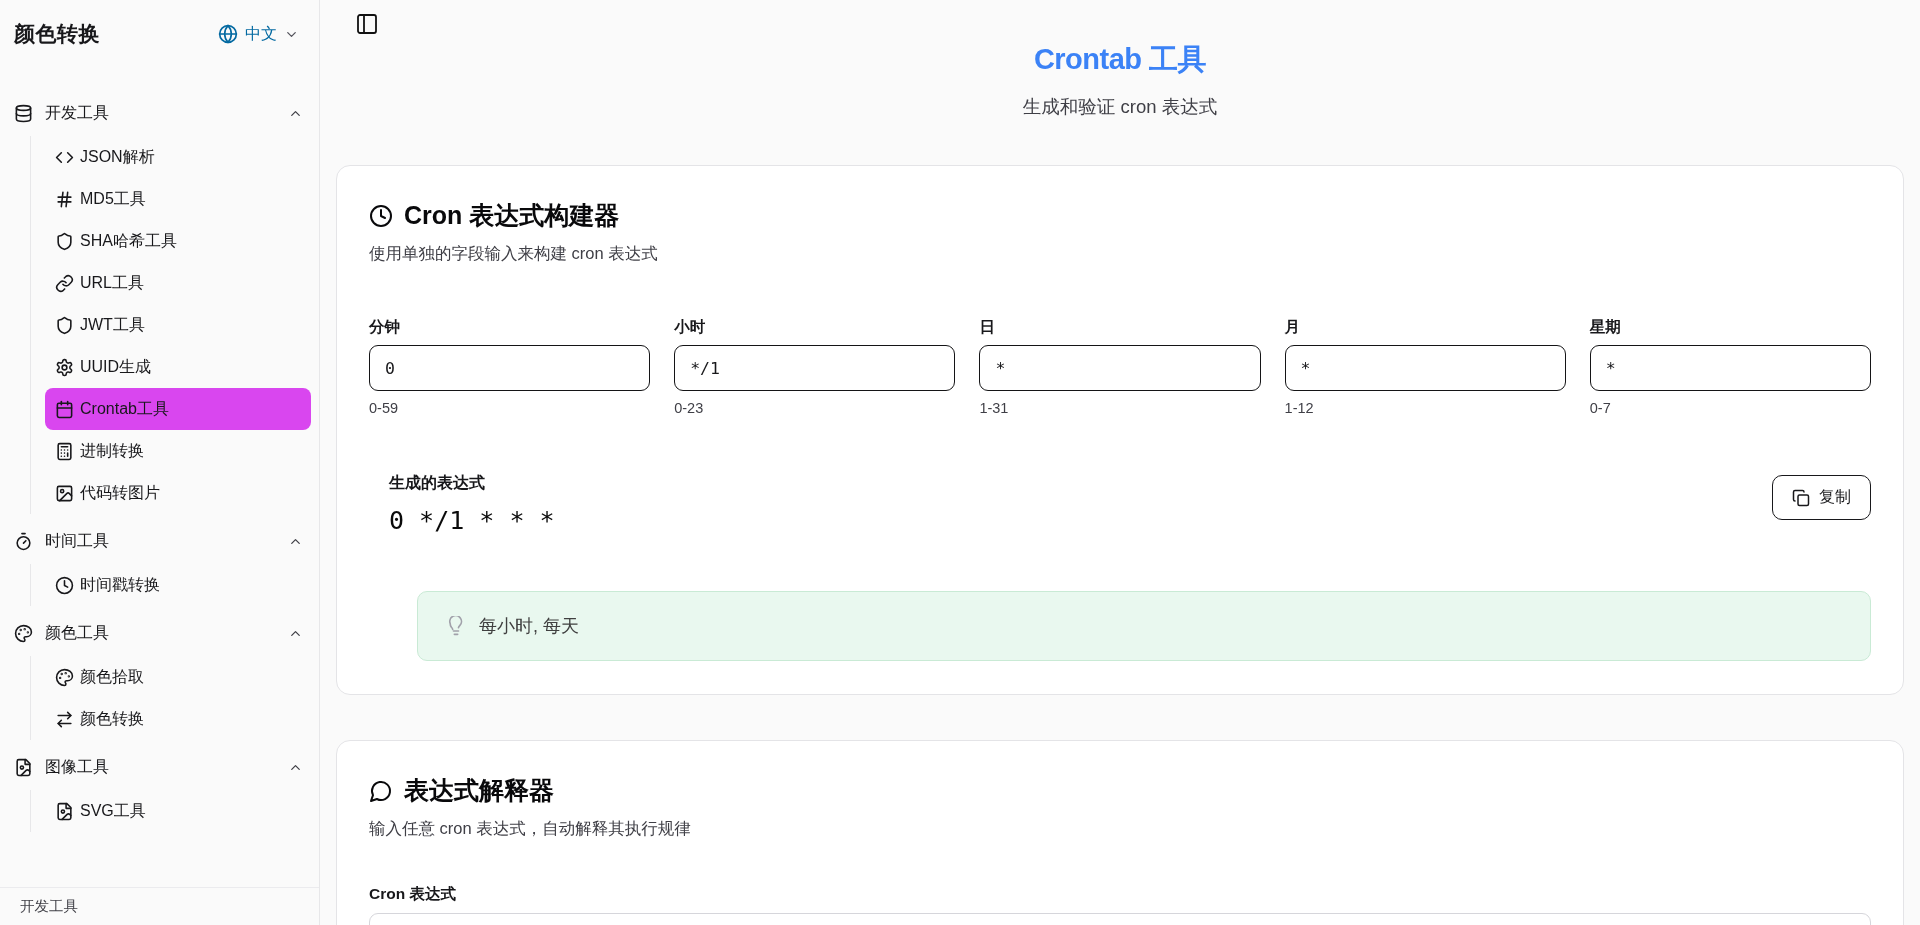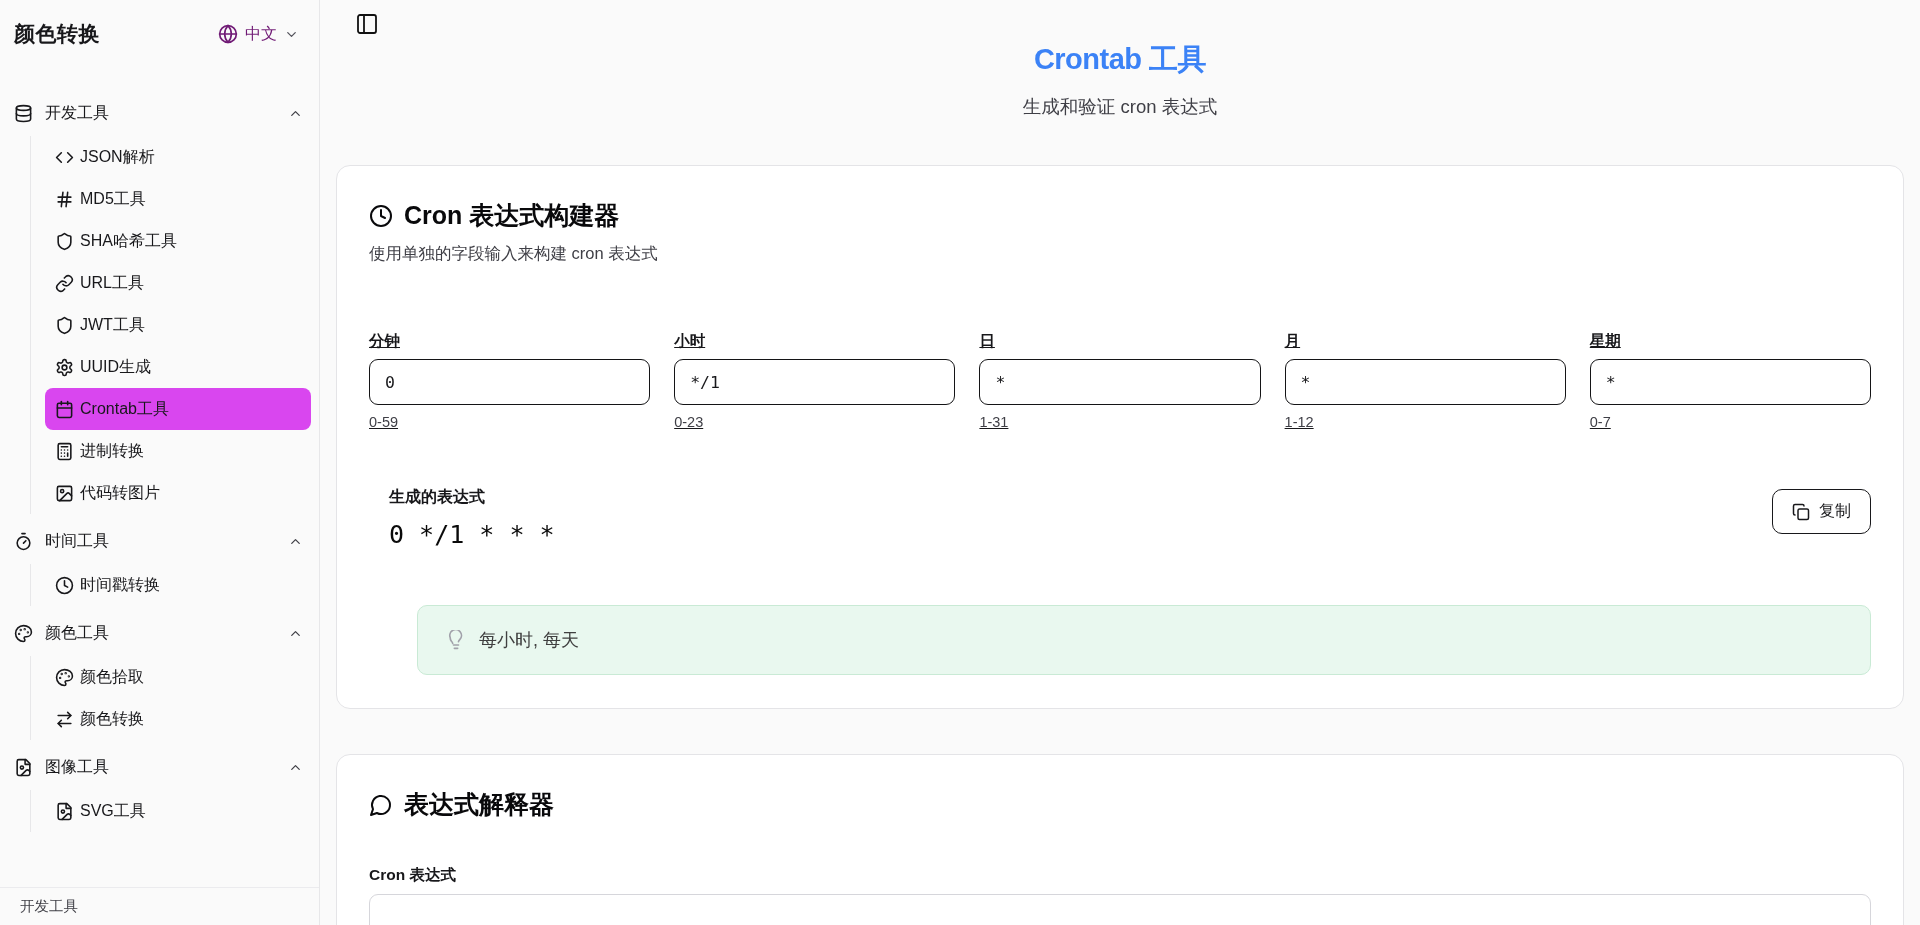--- a/index.html
+++ b/index.html
@@ -11,21 +11,21 @@
   svg.ic { display: block; fill: none; stroke: currentColor; stroke-width: 2;
            stroke-linecap: round; stroke-linejoin: round; }
 
   
   .sidebar { position: fixed; left: 0; top: 0; width: 320px; height: 925px;
              background: #fafafa; border-right: 1px solid #e7e7e9;
              display: flex; flex-direction: column; }
   .sb-header { display: flex; align-items: center; justify-content: space-between;
                padding: 20px 20px 0 14px; }
   .sb-title { font-size: 21px; font-weight: 700; letter-spacing: .5px; }
-  .lang { display: flex; align-items: center; gap: 7px; cursor: pointer; color: #701a75; }
+  .lang { display: flex; align-items: center; gap: 7px; cursor: pointer; color: #0369a1; }
   .lang .globe { width: 20px; height: 20px; }
   .lang-label { font-size: 16px; }
   .lang .chev { width: 15px; height: 15px; color: #52525b; }
   .sb-nav { flex: 1; padding: 44px 8px 8px 8px; overflow: hidden; }
   .cat-row { display: flex; align-items: center; gap: 12px; height: 42px;
              padding: 0 8px 0 6px; border-radius: 8px; cursor: pointer; font-size: 16px; }
   .cat-row .cic { width: 19px; height: 19px; flex: none; }
   .cat-label { flex: 1; }
   .cat-chev { width: 15px; height: 15px; color: #3f3f46; }
   .sub-list { list-style: none; margin: 2px 0 6px 22px; padding-left: 14px;
@@ -52,21 +52,21 @@
   .card { margin: 0 16px; background: #fff; border: 1px solid #e4e4e7;
           border-radius: 14px; padding: 33px 32px; }
   .card-1 { margin-top: 46px; }
   .card-2 { margin-top: 45px; height: 300px; }
   .card-title { display: flex; align-items: center; gap: 11px; font-size: 25px;
                 font-weight: 700; color: #09090b; }
   .card-title svg { width: 24px; height: 24px; stroke-width: 2; }
   .card-sub { margin-top: 11px; font-size: 16.5px; color: #3f3f46; }
 
   .fields { display: grid; grid-template-columns: repeat(5, 1fr); gap: 24px;
-            margin-top: 66px; text-decoration: underline; }
+            margin-top: 52px; }
   .f-label { font-size: 15.5px; font-weight: 600; }
   .f-input { margin-top: 7px; width: 100%; height: 46px; background: #fff;
              border: 1px solid #141416; border-radius: 9px; padding: 0 15px;
              font-family: "DejaVu Sans Mono", "Liberation Mono", monospace;
              font-size: 16.5px; color: #18181b; outline: none; }
   .f-hint { margin-top: 9px; font-size: 14.5px; color: #3f3f46; }
 
   .result-row { margin-top: 57px; display: flex; align-items: flex-start;
                 justify-content: space-between; padding-left: 20px; }
   .result-label { font-size: 16px; font-weight: 700; }
@@ -384,17 +384,18 @@
 
   <section class="card card-2">
     <div class="card-title">
       <span>
           <svg class="ic " viewBox="0 0 24 24" width="100%" height="100%">
             <path d="M7.9 20A9 9 0 1 0 4 16.1L2 22z"></path>
           </svg>
         </span>
       <span>表达式解释器</span>
     </div>
+    <div class="card-sub">输入任意 cron 表达式，自动解释其执行规律</div>
 
     <div class="exp-label">Cron 表达式</div>
     <input class="exp-input" type="text" value="" style="">
   </section>
 </main>
 
 </body></html>

